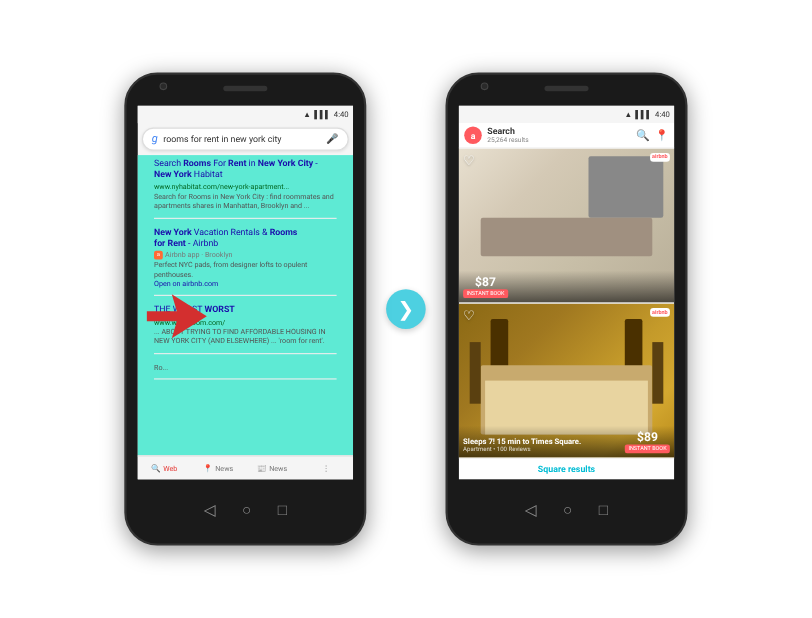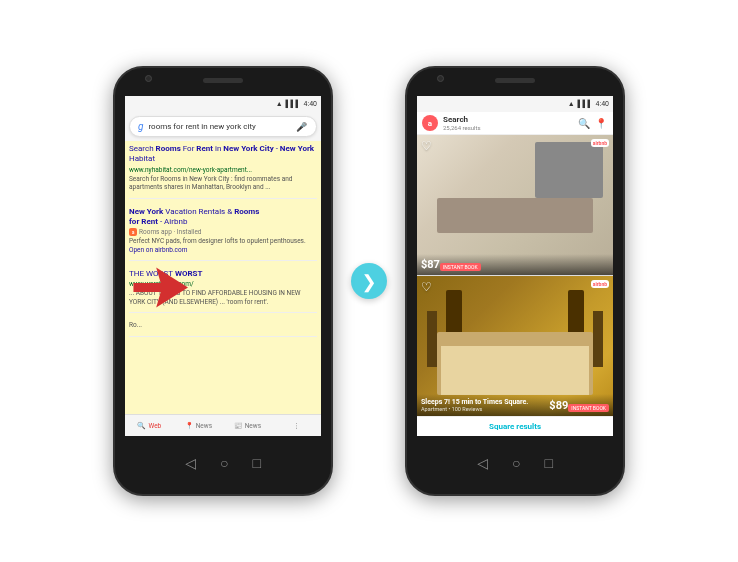--- a/index.html
+++ b/index.html
@@ -129,23 +129,23 @@
       font-size: 8px;
       color: #333;
       flex: 1;
     }
     .mic-icon {
       font-size: 9px;
       color: #4285f4;
     }
     .search-results {
       flex: 1;
-      background: #fef9c3;
+      background: #5eead4;
       overflow: hidden;
-      padding: 3px 4px;
+      padding: 3px 15px;
     }
     .result-item {
       margin-bottom: 8px;
       padding-bottom: 6px;
       border-bottom: 1px solid #eee;
     }
     .result-title {
       font-size: 8px;
       color: #1a0dab;
       line-height: 1.3;
@@ -337,22 +337,22 @@
       color: white;
       font-weight: bold;
       max-width: 110px;
     }
     .listing-subtitle {
       font-size: 5.5px;
       color: rgba(255,255,255,0.8);
     }
     .listing-price {
       display: flex;
-      flex-direction: row;
-      align-items: flex-end;
+      flex-direction: column;
+      align-items: center;
     }
     .price-amount {
       font-size: 11px;
       color: white;
       font-weight: bold;
     }
     .instant-book {
       font-size: 5px;
       background: #ff5a5f;
       color: white;
@@ -487,21 +487,21 @@
             <div class="result-snippet">Search for Rooms in New York City : find roommates and apartments shares in Manhattan, Brooklyn and ...</div>
           </div>
 
           <div class="result-item">
             <div class="result-title">
               <b>New York</b> Vacation Rentals &amp; <b>Rooms</b><br>
               <b>for Rent</b> - Airbnb
             </div>
             <div class="app-installed">
               <div class="app-dot">a</div>
-              <span class="app-installed-text">Rooms app · Installed</span>
+              <span class="app-installed-text">Airbnb app · Brooklyn</span>
             </div>
             <div class="result-snippet">Perfect NYC pads, from designer lofts to opulent penthouses.</div>
             <div class="open-link">Open on airbnb.com</div>
           </div>
 
           <div class="result-item">
             <div class="result-title">
               THE WORST <b>WORST</b>
             </div>
             <div class="result-url">www.worstroom.com/</div>

